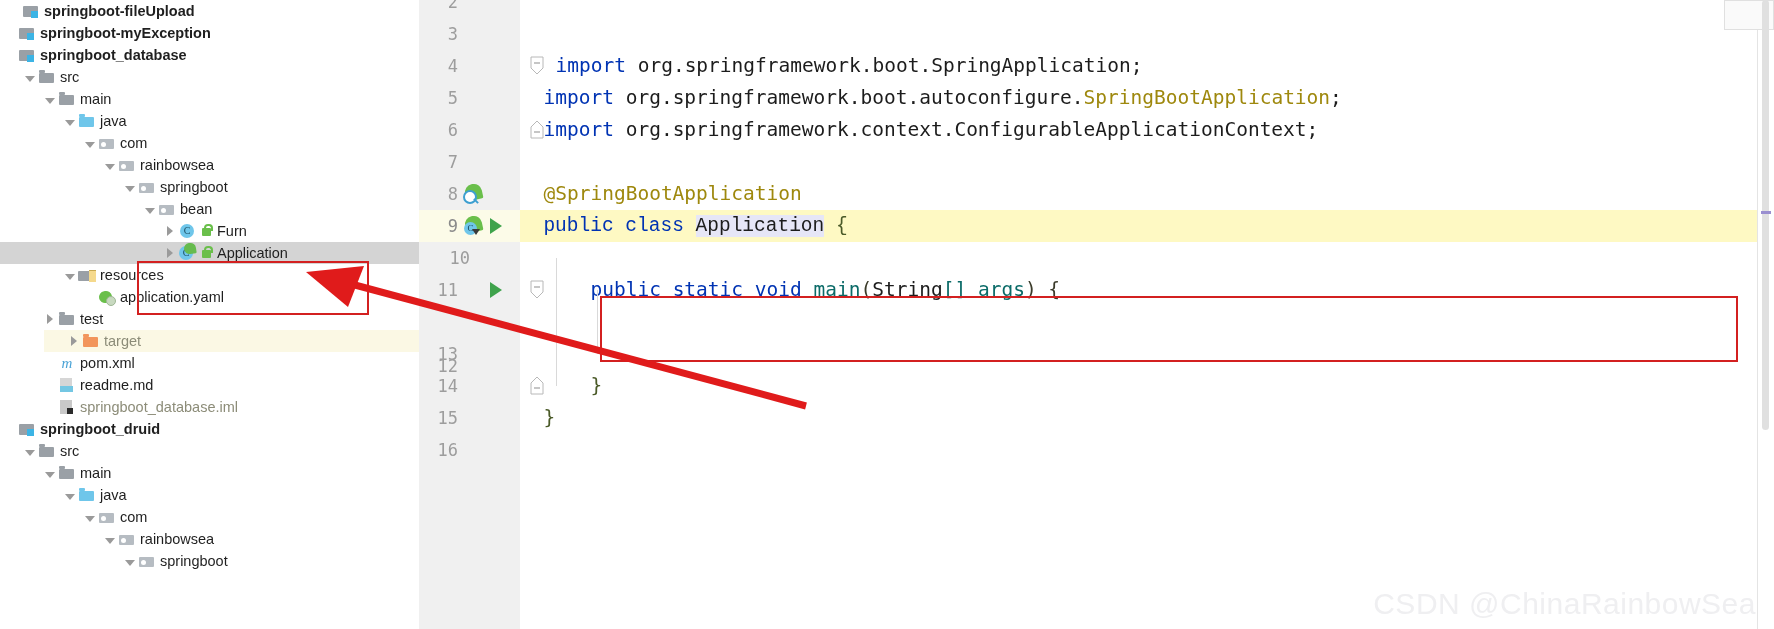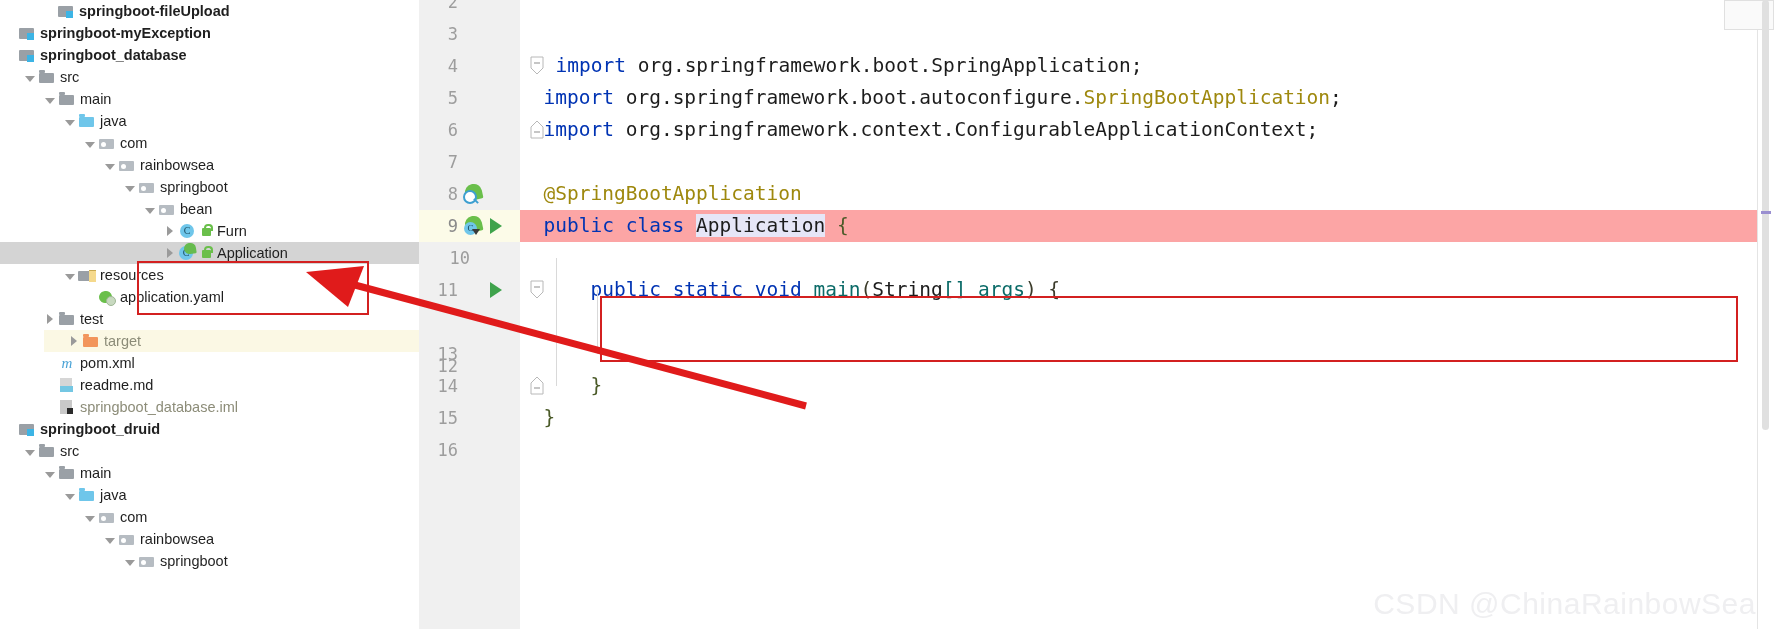--- a/index.html
+++ b/index.html
@@ -115,21 +115,21 @@
   .spring-dn{position:absolute;left:9px;top:13px;width:0;height:0;border-left:4px solid transparent;border-right:4px solid transparent;border-top:6px solid #3a3a3a;}
   .runtri{position:absolute;width:0;height:0;border-top:8px solid transparent;border-bottom:8px solid transparent;border-left:12px solid #3fa34c;}
 
   .foldmark{position:absolute;font-family:"DejaVu Sans Mono",monospace;font-size:15px;color:#a8a8a8;}
 
   .codearea{position:absolute;left:101px;top:0;width:1254px;height:629px;}
   .cline{
     position:absolute;left:0;height:32px;line-height:32px;white-space:pre;
     font-family:"DejaVu Sans Mono","Liberation Mono",monospace;font-size:19.5px;color:#1c1c1c;
   }
-  .cline.current{background:#fca5a5;width:1254px;}
+  .cline.current{background:#fef9c3;width:1254px;font-family:Liberation Mono, monospace;}
   .kw{color:#0033b3;}
   .ann{color:#9e880d;}
   .cls-yellow{color:#9e880d;}
   .hl{background:#e6e6f7;}
   .ital{font-style:italic;}
   .teal{color:#0b6b68;}
   .gray{color:#999999;}
   .brace{color:#4a5a28;}
   .paren{color:#3b3b2a;}
 
@@ -150,21 +150,21 @@
     font-family:"Liberation Sans",sans-serif;font-size:30px;color:#efeff1;
     letter-spacing:.5px;white-space:nowrap;
   }
 </style>
 </head>
 <body>
 
 <div id="root">
 
   <div class="tree" id="tree">
-      <div class="row bold" style="padding-left: 13px; top: 0px; position: absolute; left: 0px; width: 419px; box-sizing: border-box; margin-left: 28px;">
+      <div class="row bold" style="padding-left: 6px; top: 0px; position: absolute; left: 0px; width: 419px; box-sizing: border-box;">
         <span class="arrowcell"></span>
         <span class="ic ic-module"></span>
         <span class="lbl">springboot-fileUpload</span>
       </div>
       <div class="row bold" style="padding-left: 2px; top: 22px; position: absolute; left: 0px; width: 419px; box-sizing: border-box;">
         <span class="arrowcell"></span>
         <span class="ic ic-module"></span>
         <span class="lbl">springboot-myException</span>
       </div>
       <div class="row bold" style="padding-left: 2px; top: 44px; position: absolute; left: 0px; width: 419px; box-sizing: border-box;">

